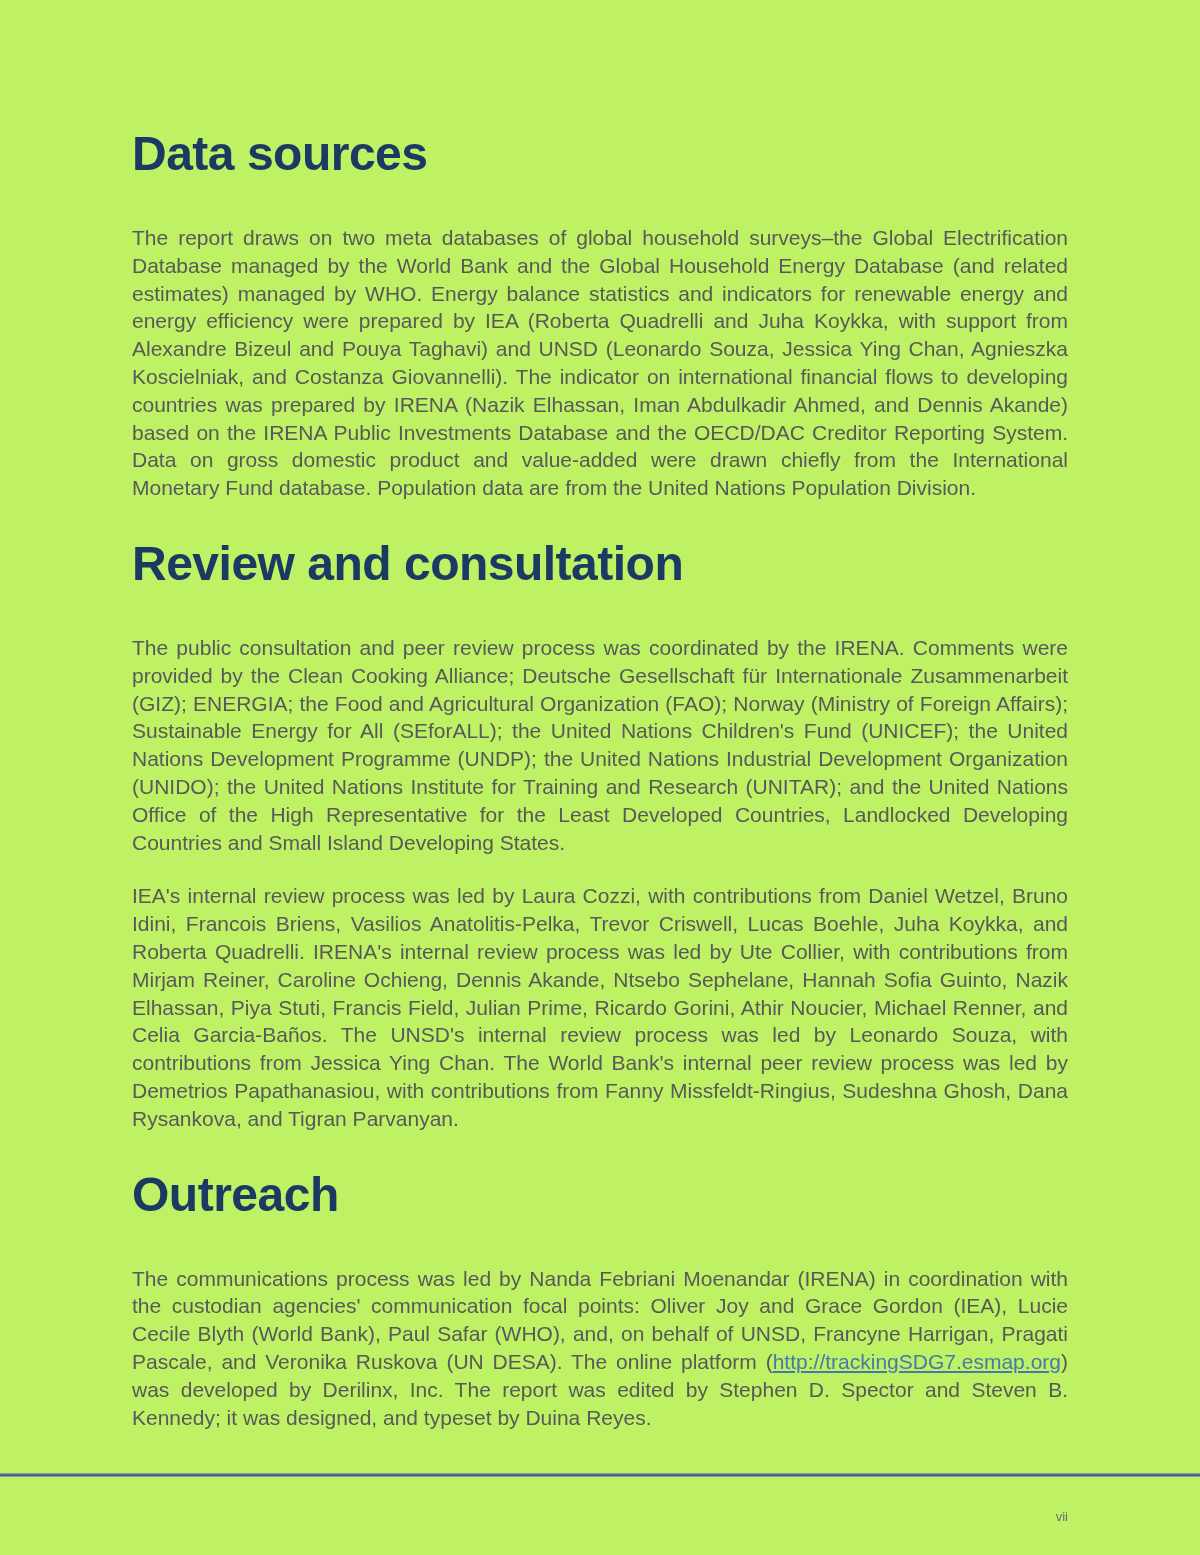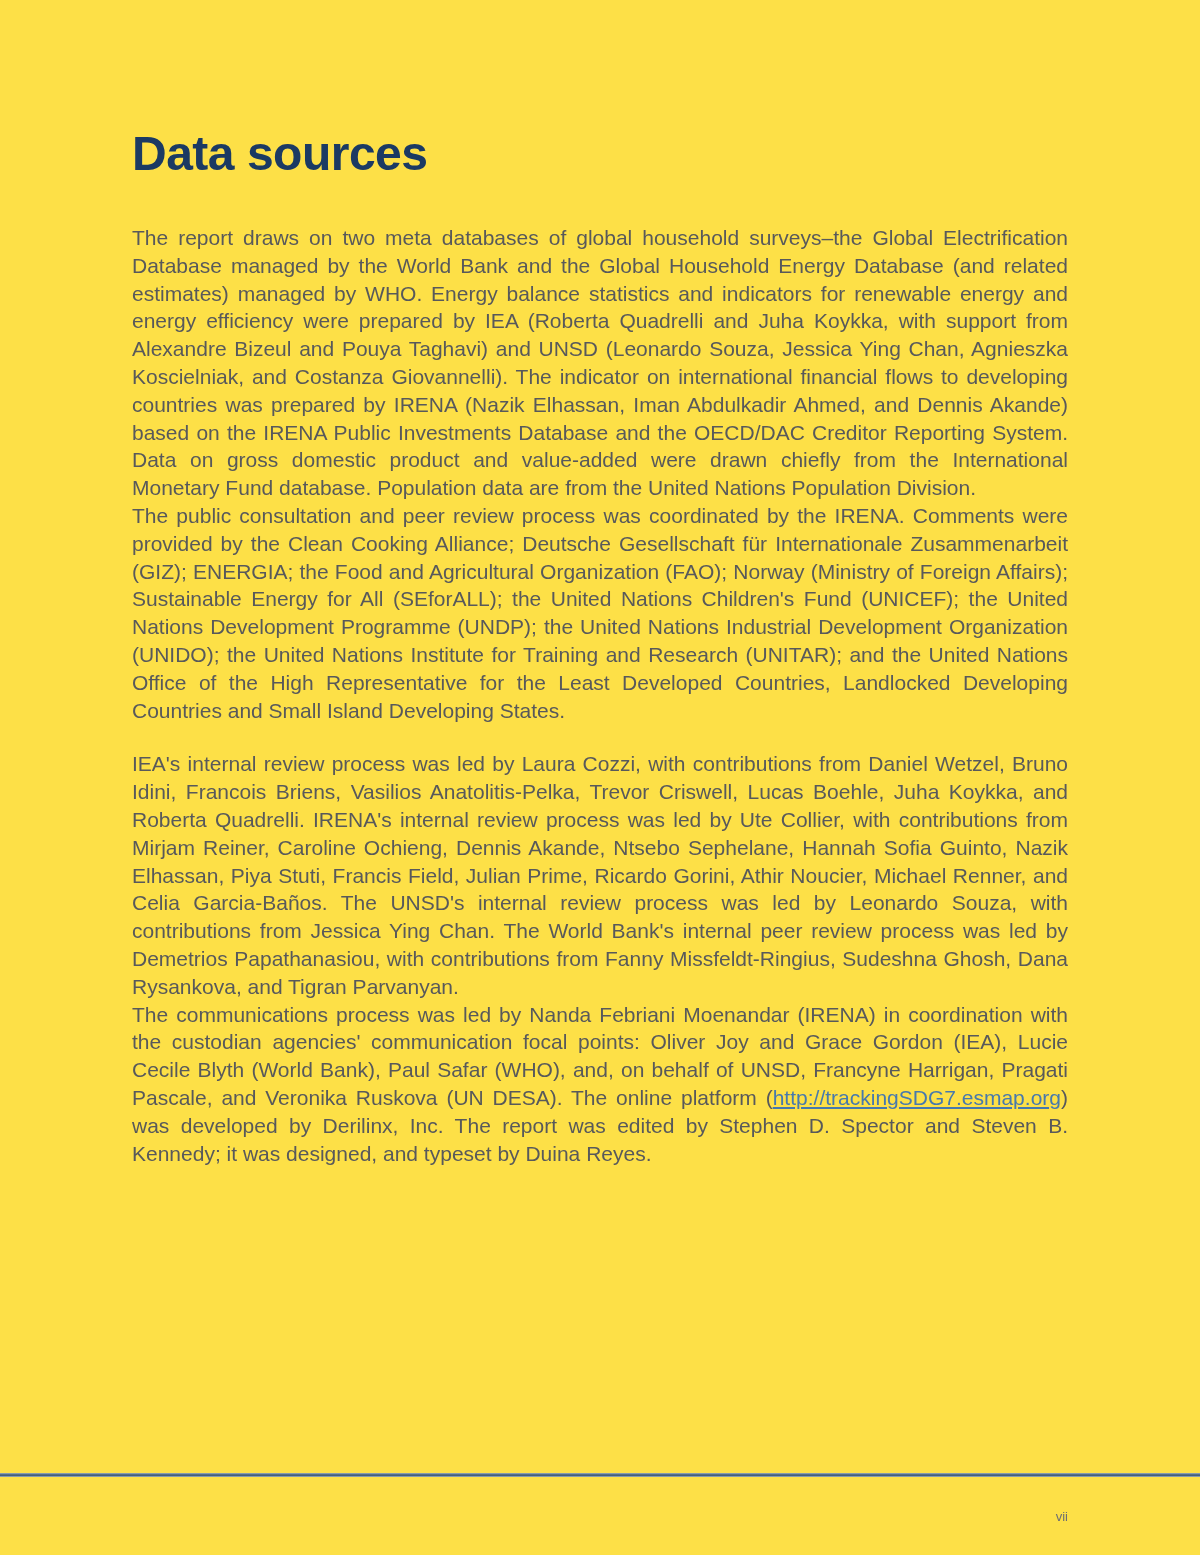--- a/index.html
+++ b/index.html
@@ -4,21 +4,21 @@
 <style>
   html, body {
     margin: 0;
     padding: 0;
     background: #ffffff;
   }
   .page {
     position: relative;
     width: 1200px;
     height: 1555px;
-    background: #fde047;
+    background: #bef264;
     font-family: "Liberation Sans", "DejaVu Sans", sans-serif;
     overflow: hidden;
   }
   .content {
     padding: 130px 132px 0 132px;
     width: 936px;
   }
   h1.section-heading {
     margin: 0;
     color: #1b3a63;
@@ -73,25 +73,27 @@
 
 <div class="page">
   <main class="content">
 
     <section>
       <h1 class="section-heading">Data sources</h1>
       <p class="body-paragraph">The report draws on two meta databases of global household surveys–the Global Electrification Database managed by the World Bank and the Global Household Energy Database (and related estimates) managed by WHO. Energy balance statistics and indicators for renewable energy and energy efficiency were prepared by IEA (Roberta Quadrelli and Juha Koykka, with support from Alexandre Bizeul and Pouya Taghavi) and UNSD (Leonardo Souza, Jessica Ying Chan, Agnieszka Koscielniak, and Costanza Giovannelli). The indicator on international financial flows to developing countries was prepared by IRENA (Nazik Elhassan, Iman Abdulkadir Ahmed, and Dennis Akande) based on the IRENA Public Investments Database and the OECD/DAC Creditor Reporting System. Data on gross domestic product and value-added were drawn chiefly from the International Monetary Fund database. Population data are from the United Nations Population Division.</p>
     </section>
 
     <section>
+      <h1 class="section-heading">Review and consultation</h1>
       <p class="body-paragraph">The public consultation and peer review process was coordinated by the IRENA. Comments were provided by the Clean Cooking Alliance; Deutsche Gesellschaft für Internationale Zusammenarbeit (GIZ); ENERGIA; the Food and Agricultural Organization (FAO); Norway (Ministry of Foreign Affairs); Sustainable Energy for All (SEforALL); the United Nations Children's Fund (UNICEF); the United Nations Development Programme (UNDP); the United Nations Industrial Development Organization (UNIDO); the United Nations Institute for Training and Research (UNITAR); and the United Nations Office of the High Representative for the Least Developed Countries, Landlocked Developing Countries and Small Island Developing States.</p>
       <p class="body-paragraph">IEA's internal review process was led by Laura Cozzi, with contributions from Daniel Wetzel, Bruno Idini, Francois Briens, Vasilios Anatolitis-Pelka, Trevor Criswell, Lucas Boehle, Juha Koykka, and Roberta Quadrelli. IRENA's internal review process was led by Ute Collier, with contributions from Mirjam Reiner, Caroline Ochieng, Dennis Akande, Ntsebo Sephelane, Hannah Sofia Guinto, Nazik Elhassan, Piya Stuti, Francis Field, Julian Prime, Ricardo Gorini, Athir Noucier, Michael Renner, and Celia Garcia-Baños. The UNSD's internal review process was led by Leonardo Souza, with contributions from Jessica Ying Chan. The World Bank's internal peer review process was led by Demetrios Papathanasiou, with contributions from Fanny Missfeldt-Ringius, Sudeshna Ghosh, Dana Rysankova, and Tigran Parvanyan.</p>
     </section>
 
     <section>
+      <h1 class="section-heading">Outreach</h1>
       <p class="body-paragraph"><span>The communications process was led by Nanda Febriani Moenandar (IRENA) in coordination with the custodian agencies' communication focal points: Oliver Joy and Grace Gordon (IEA), Lucie Cecile Blyth (World Bank), Paul Safar (WHO), and, on behalf of UNSD, Francyne Harrigan, Pragati Pascale, and Veronika Ruskova (UN DESA). The online platform (</span><a class="inline-link" href="#">http://trackingSDG7.esmap.org</a><span>) was developed by Derilinx, Inc. The report was edited by Stephen D. Spector and Steven B. Kennedy; it was designed, and typeset by Duina Reyes.</span></p>
     </section>
 
   </main>
 
   <div class="footer-rule"></div>
   <div class="page-number">vii</div>
 </div>
 
 </body></html>

